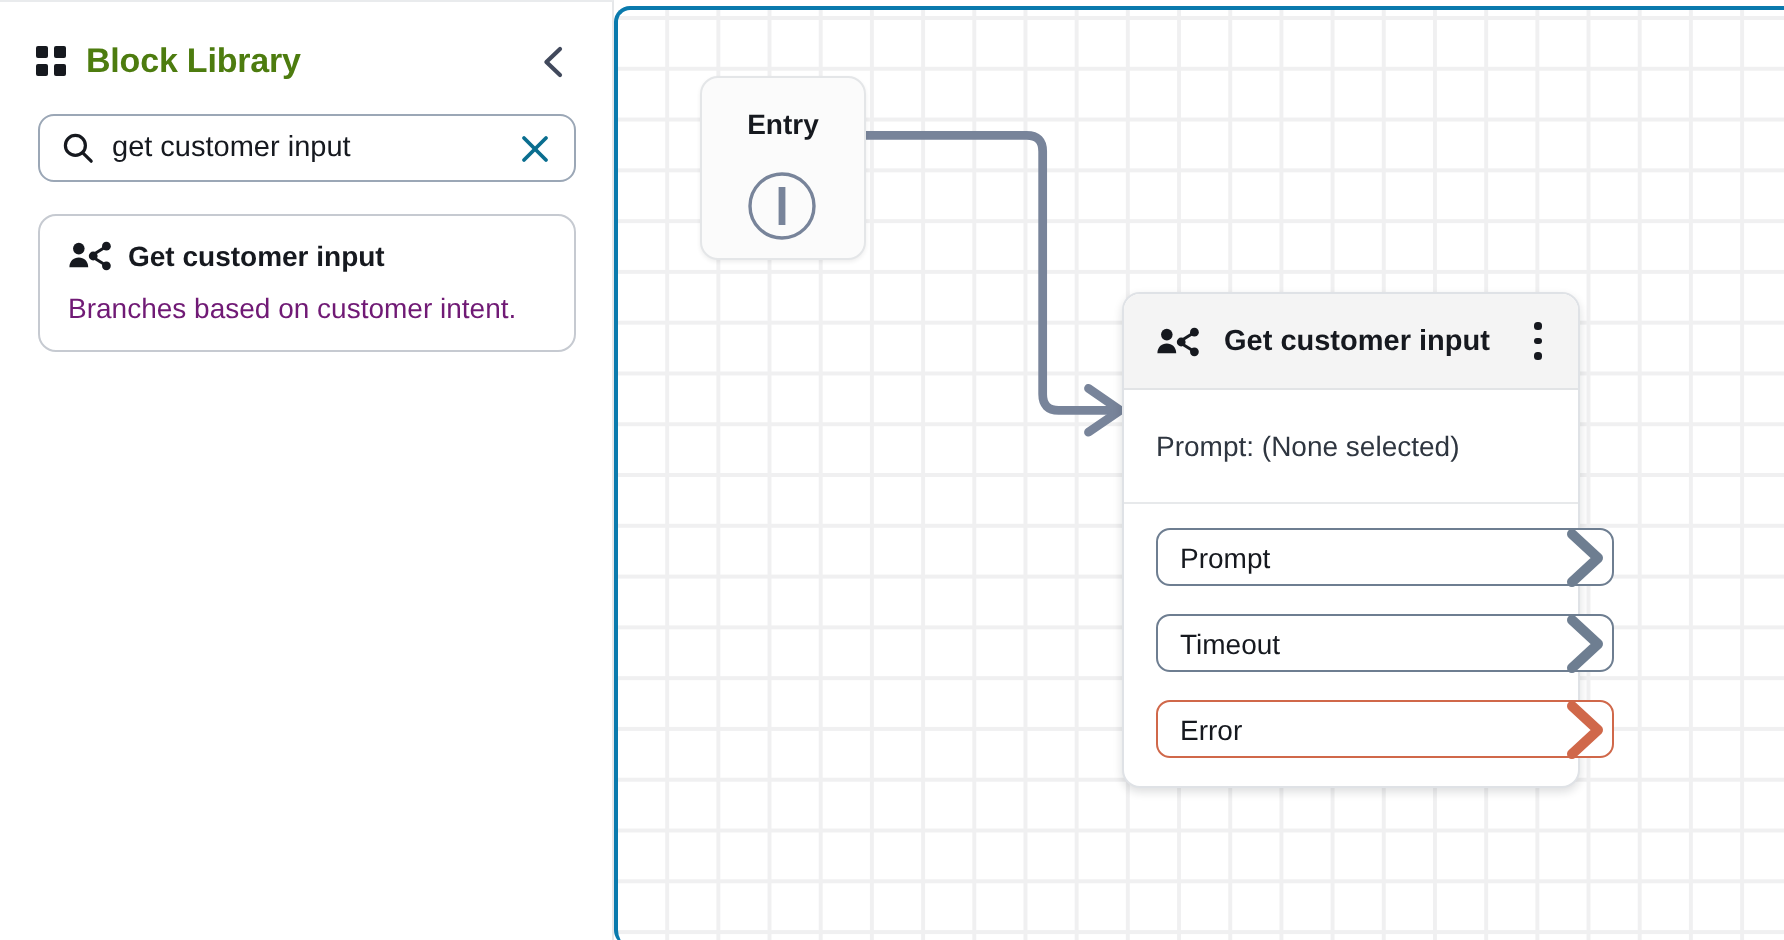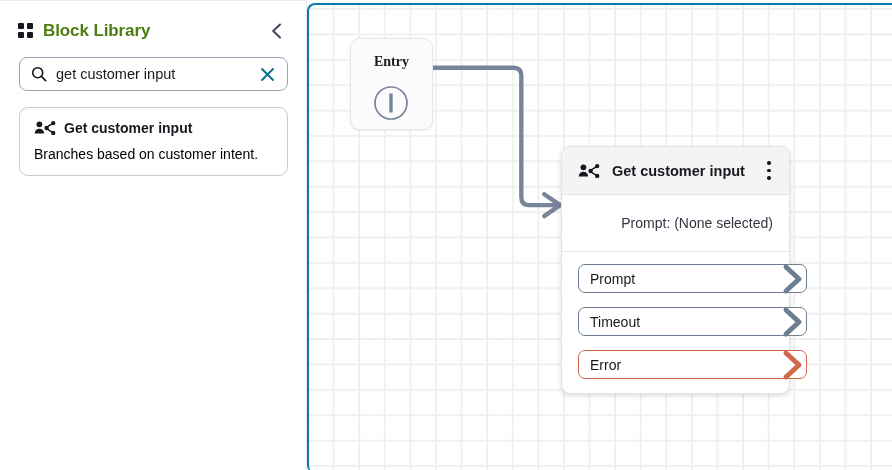--- a/index.html
+++ b/index.html
@@ -137,21 +137,21 @@
   .person-branch-icon {
     width: 22px;
     height: 16px;
     margin-right: 8px;
     flex: 0 0 auto;
   }
   .person-branch-icon svg { display: block; }
   .block-card-desc {
     margin-top: 8px;
     font-size: 14px;
-    color: #000000;
+    color: #701a75;
     line-height: 18px;
   }
 
   
   #canvas {
     position: relative;
     flex: 1 1 auto;
     height: 470px;
     overflow: hidden;
     background-color: #ffffff;
@@ -188,21 +188,20 @@
   }
   .entry-label {
     position: absolute;
     left: 0;
     right: 0;
     top: 15px;
     text-align: center;
     font-size: 14px;
     font-weight: bold;
     color: #16191f;
-    font-family: Liberation Serif, serif;
   }
   .entry-port {
     position: absolute;
     left: 22px;
     top: 46px;
     width: 36px;
     height: 36px;
   }
 
   
@@ -264,21 +263,20 @@
     height: 3.5px;
     border-radius: 50%;
     background: #16191f;
   }
   .node-body {
     padding: 19px 16px 19px 16px;
     font-size: 14px;
     color: #2f3640;
     border-bottom: 1px solid #e7e9eb;
     line-height: 18px;
-    text-align: right;
   }
   .branch-list {
     padding: 12px 0 14px 0;
     position: relative;
   }
   .branch-row {
     position: relative;
     height: 29px;
     margin: 0 0 14px 16px;
     box-sizing: border-box;

